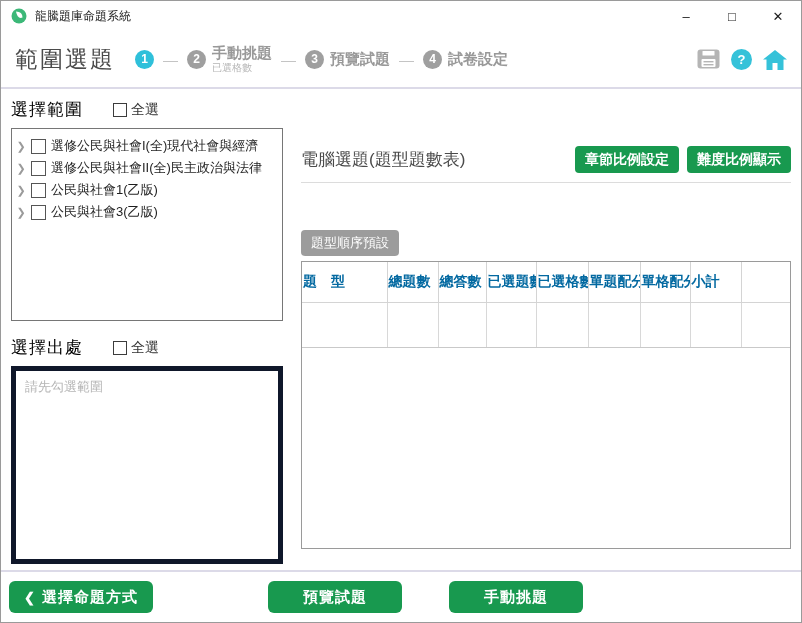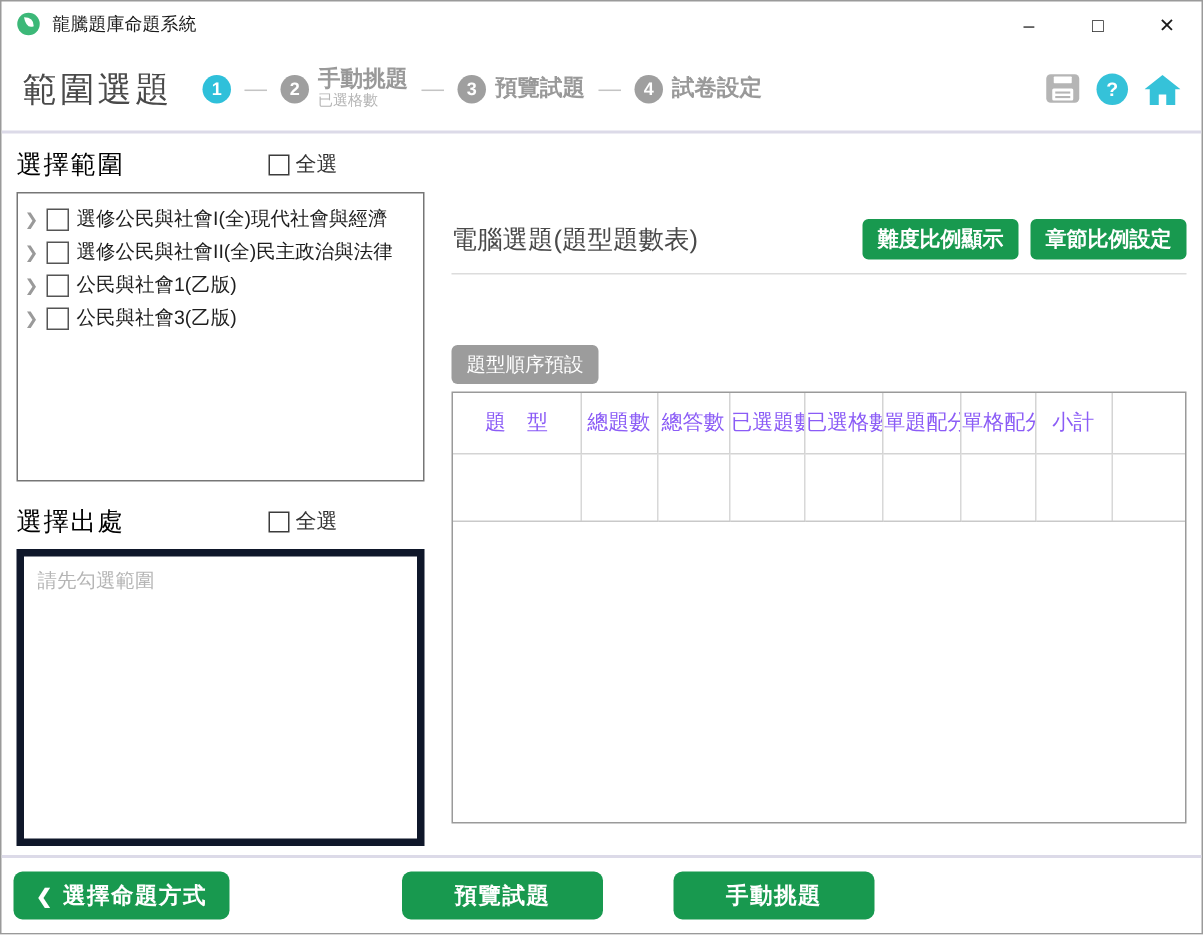--- a/index.html
+++ b/index.html
@@ -30,21 +30,21 @@
   .step.active .step-label { color:#2fc0da; }
   .step-dash { color:#c4c4c4; font-size:15px; }
   .step-dash::before { content:"—"; }
   .header-icons { margin-left:auto; display:flex; align-items:center; gap:11px; }
   .help-icon { width:21px; height:21px; border-radius:50%; background:#35c2d9; color:#fff;
                font-size:13px; font-weight:bold; display:flex; align-items:center; justify-content:center; }
   
   .left-panel { position:absolute; left:10px; top:97px; width:272px; }
   .section-head { display:flex; align-items:center; }
   .section-title { font-size:17px; color:#000000; letter-spacing:1px; }
-  .select-all { display:flex; align-items:center; gap:4px; margin-left:96px;
+  .select-all { display:flex; align-items:center; gap:4px; margin-left:30px;
                 font-size:14px; color:#333; }
   .checkbox { width:12px; height:12px; border:1px solid #3c3c3c; background:#fff; flex:none; }
   .tree-box { margin-top:7px; height:193px; border:1px solid #767676;
               box-sizing:border-box; padding:6px 4px; overflow:hidden; }
   .tree-item { display:flex; align-items:center; height:22px; gap:5px;
                font-size:13px; color:#1e1e1e; white-space:nowrap; }
   .expander { color:#9a9a9a; font-size:11px; width:10px; text-align:center; flex:none; }
   .tree-cb { width:13px; height:13px; border:1px solid #555; background:#fff; flex:none; }
   .src-section { margin-top:15px; }
   .src-box { margin-top:7px; height:198px; border:5px solid #0f172a;
@@ -55,23 +55,23 @@
   .right-title { font-size:17px; color:#4a4a4a; }
   .head-buttons { margin-left:auto; display:flex; gap:8px; }
   .green-btn-sm { background:#18994f; color:#fff; border:none; border-radius:4px;
                   font-family:inherit; font-size:14px; font-weight:bold;
                   padding:5px 10px; line-height:1.2; }
   .right-divider { margin-top:9px; border-bottom:1px solid #dcdcdc; }
   .preset-tag { display:inline-block; margin-top:47px; background:#9c9c9c; color:#fff;
                 font-size:13px; padding:4px 10px; border-radius:4px; }
   .qtable-wrap { margin-top:5px; height:288px; border:1px solid #9a9a9a; box-sizing:border-box; }
   table.qtable { width:100%; border-collapse:collapse; table-layout:fixed; }
-  .qtable th { height:40px; font-size:14px; font-weight:normal; color:#8b5cf6;
+  .qtable th { height:40px; font-size:14px; font-weight:bold; color:#0369a1;
                border-right:1px solid #d4d4d4; border-bottom:1px solid #d4d4d4;
-               text-align:center; padding:0 1px; overflow:hidden; white-space:nowrap; }
+               text-align:left; padding:0 1px; overflow:hidden; white-space:nowrap; }
   .qtable td { height:42px; border-right:1px solid #d8d8d8; border-bottom:1px solid #c9c9c9; }
   .qtable th:last-child, .qtable td:last-child { border-right:none; }
   .total-row { margin-top:8px; height:40px; border:1px solid #9a9a9a; box-sizing:border-box;
                display:flex; align-items:stretch; }
   .total-cell { border-right:1px solid #cfcfcf; display:flex; align-items:center;
                 justify-content:center; font-size:14px; color:#3f3f3f; box-sizing:border-box; }
   .total-cell:last-child { border-right:none; }
   
   .footer-divider { position:absolute; left:0; width:802px; top:569px;
                     border-top:2px solid #dcdae8; }
@@ -182,22 +182,22 @@
       <div class="src-box">
         <div class="placeholder">請先勾選範圍</div>
       </div>
     </div>
   </div>
 
   <div class="right-panel">
     <div class="right-head">
       <span class="right-title">電腦選題(題型題數表)</span>
       <span class="head-buttons">
+        <button class="green-btn-sm">章節比例設定</button>
         <button class="green-btn-sm">難度比例顯示</button>
-        <button class="green-btn-sm">章節比例設定</button>
       </span>
     </div>
     <div class="right-divider"></div>
 
     <div class="preset-tag">題型順序預設</div>
 
     <div class="qtable-wrap">
       <table class="qtable">
         <colgroup>
           <col style="width:85px">

